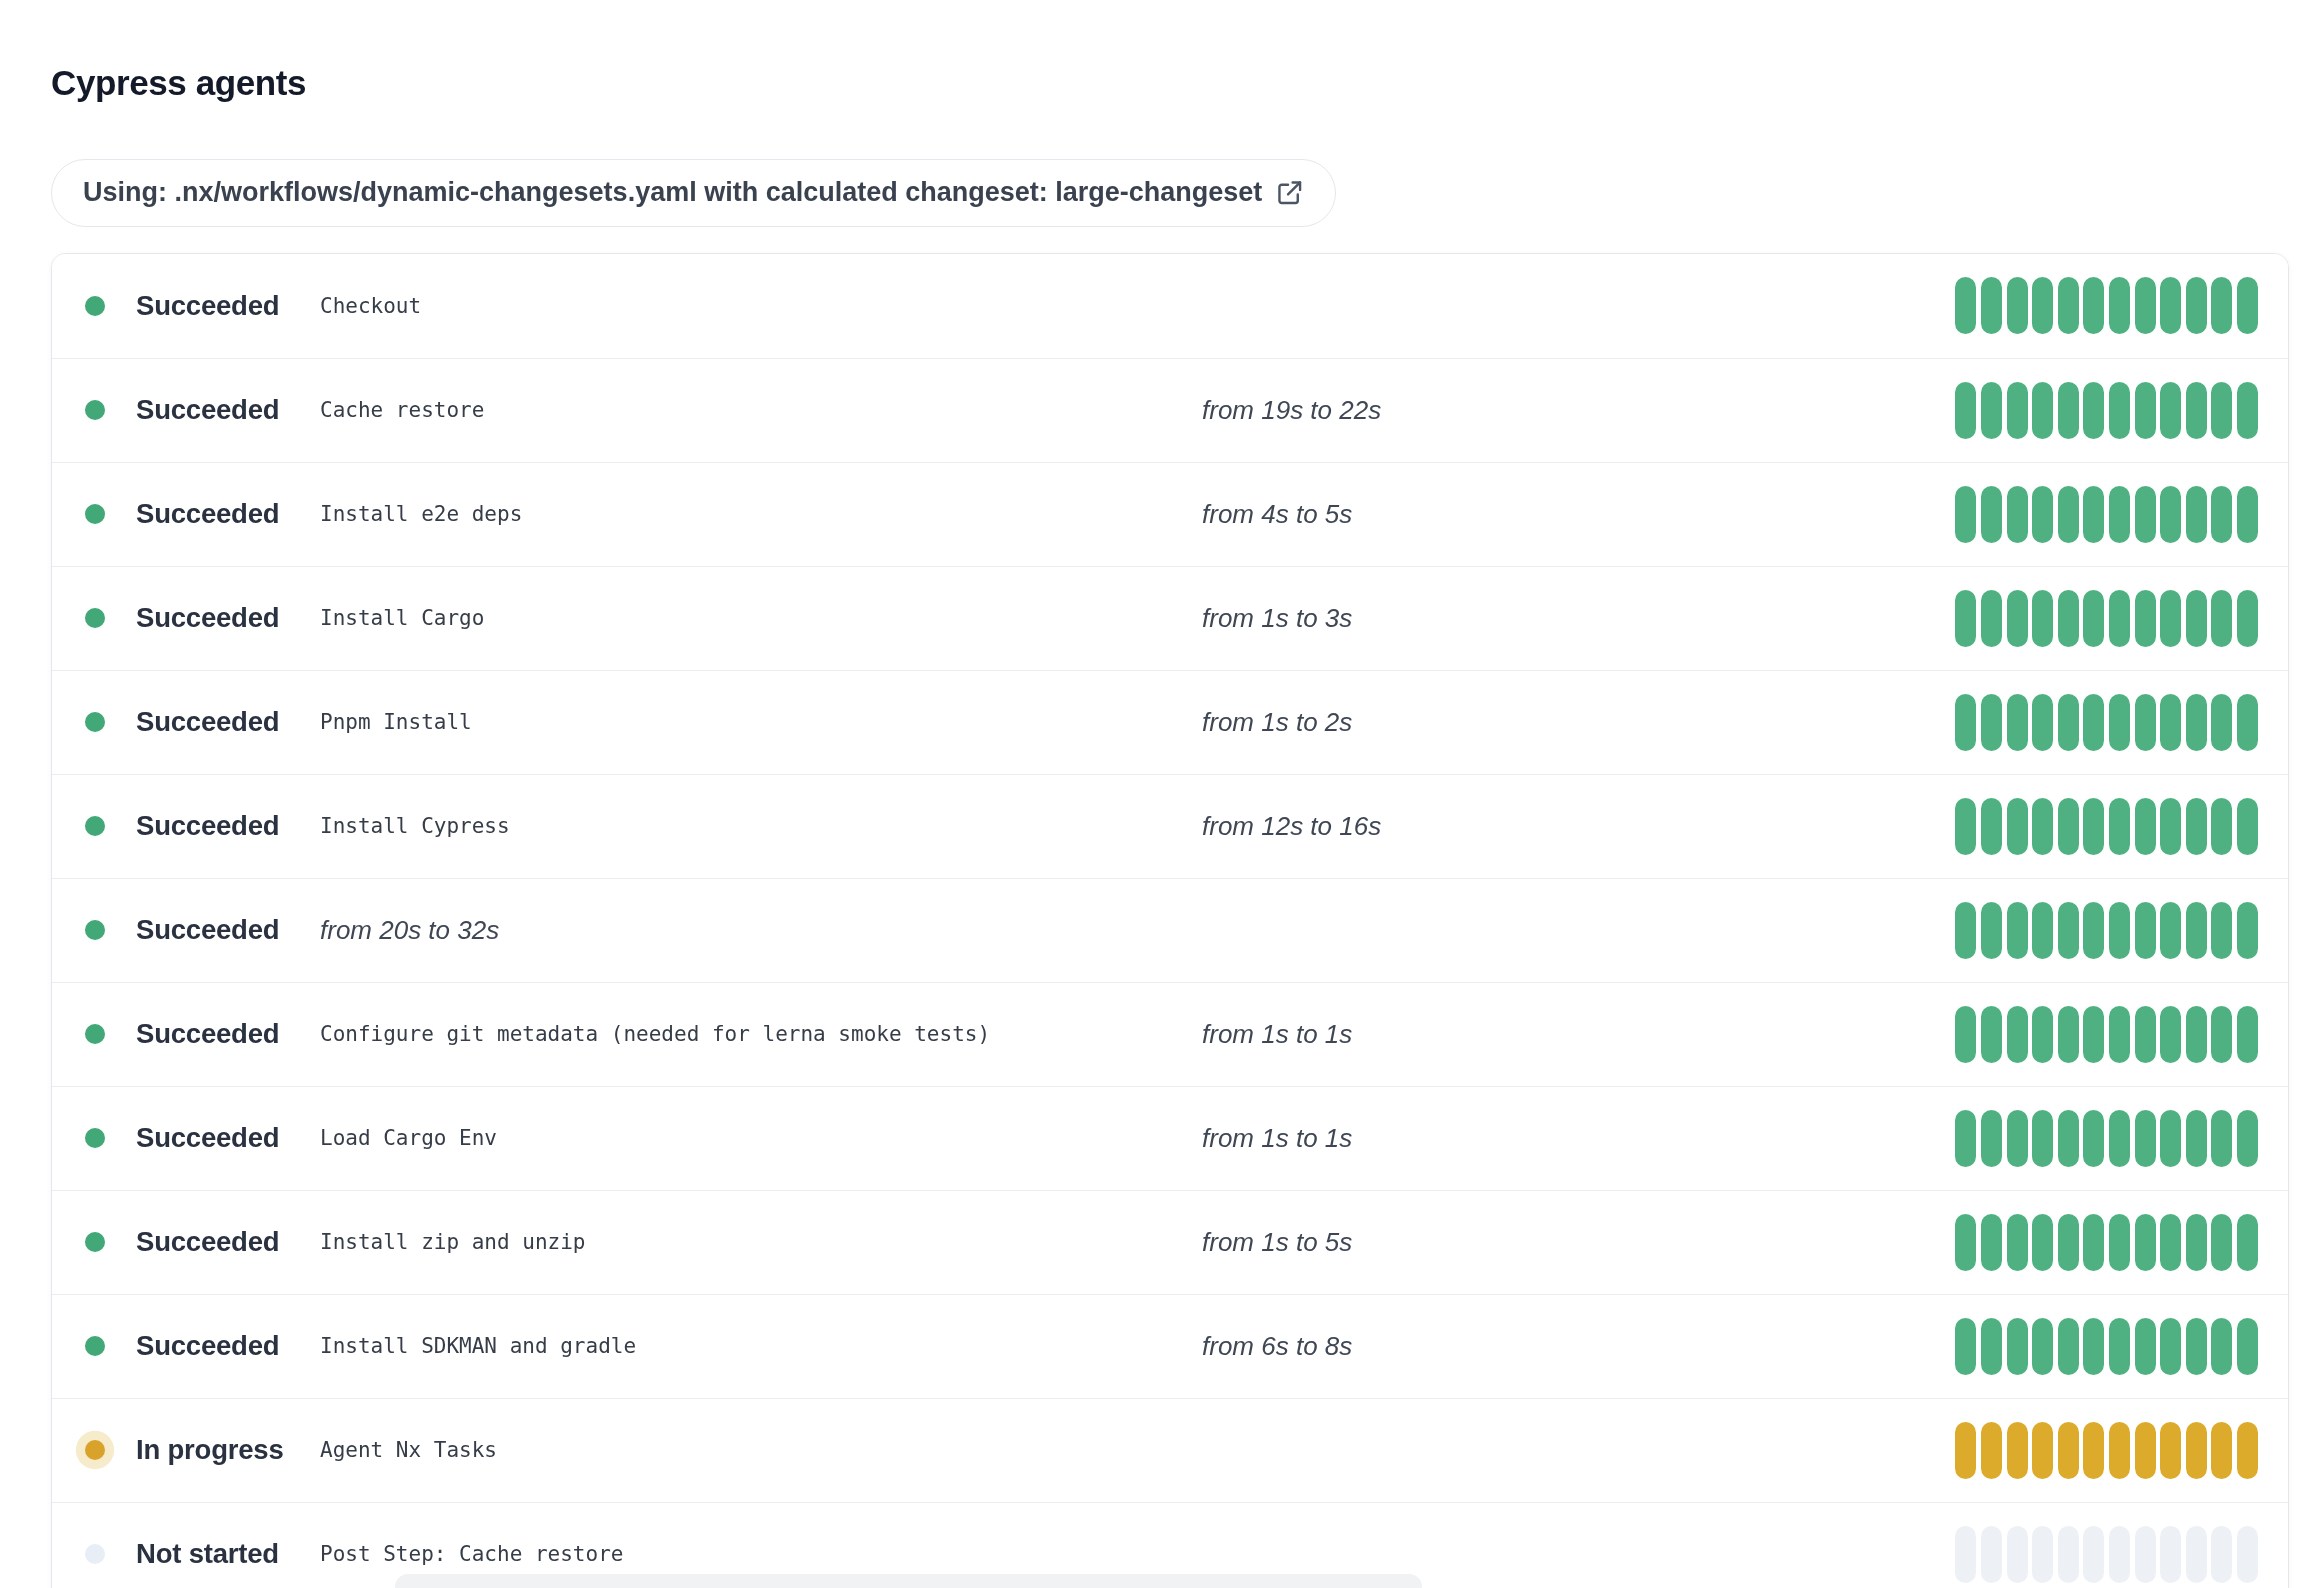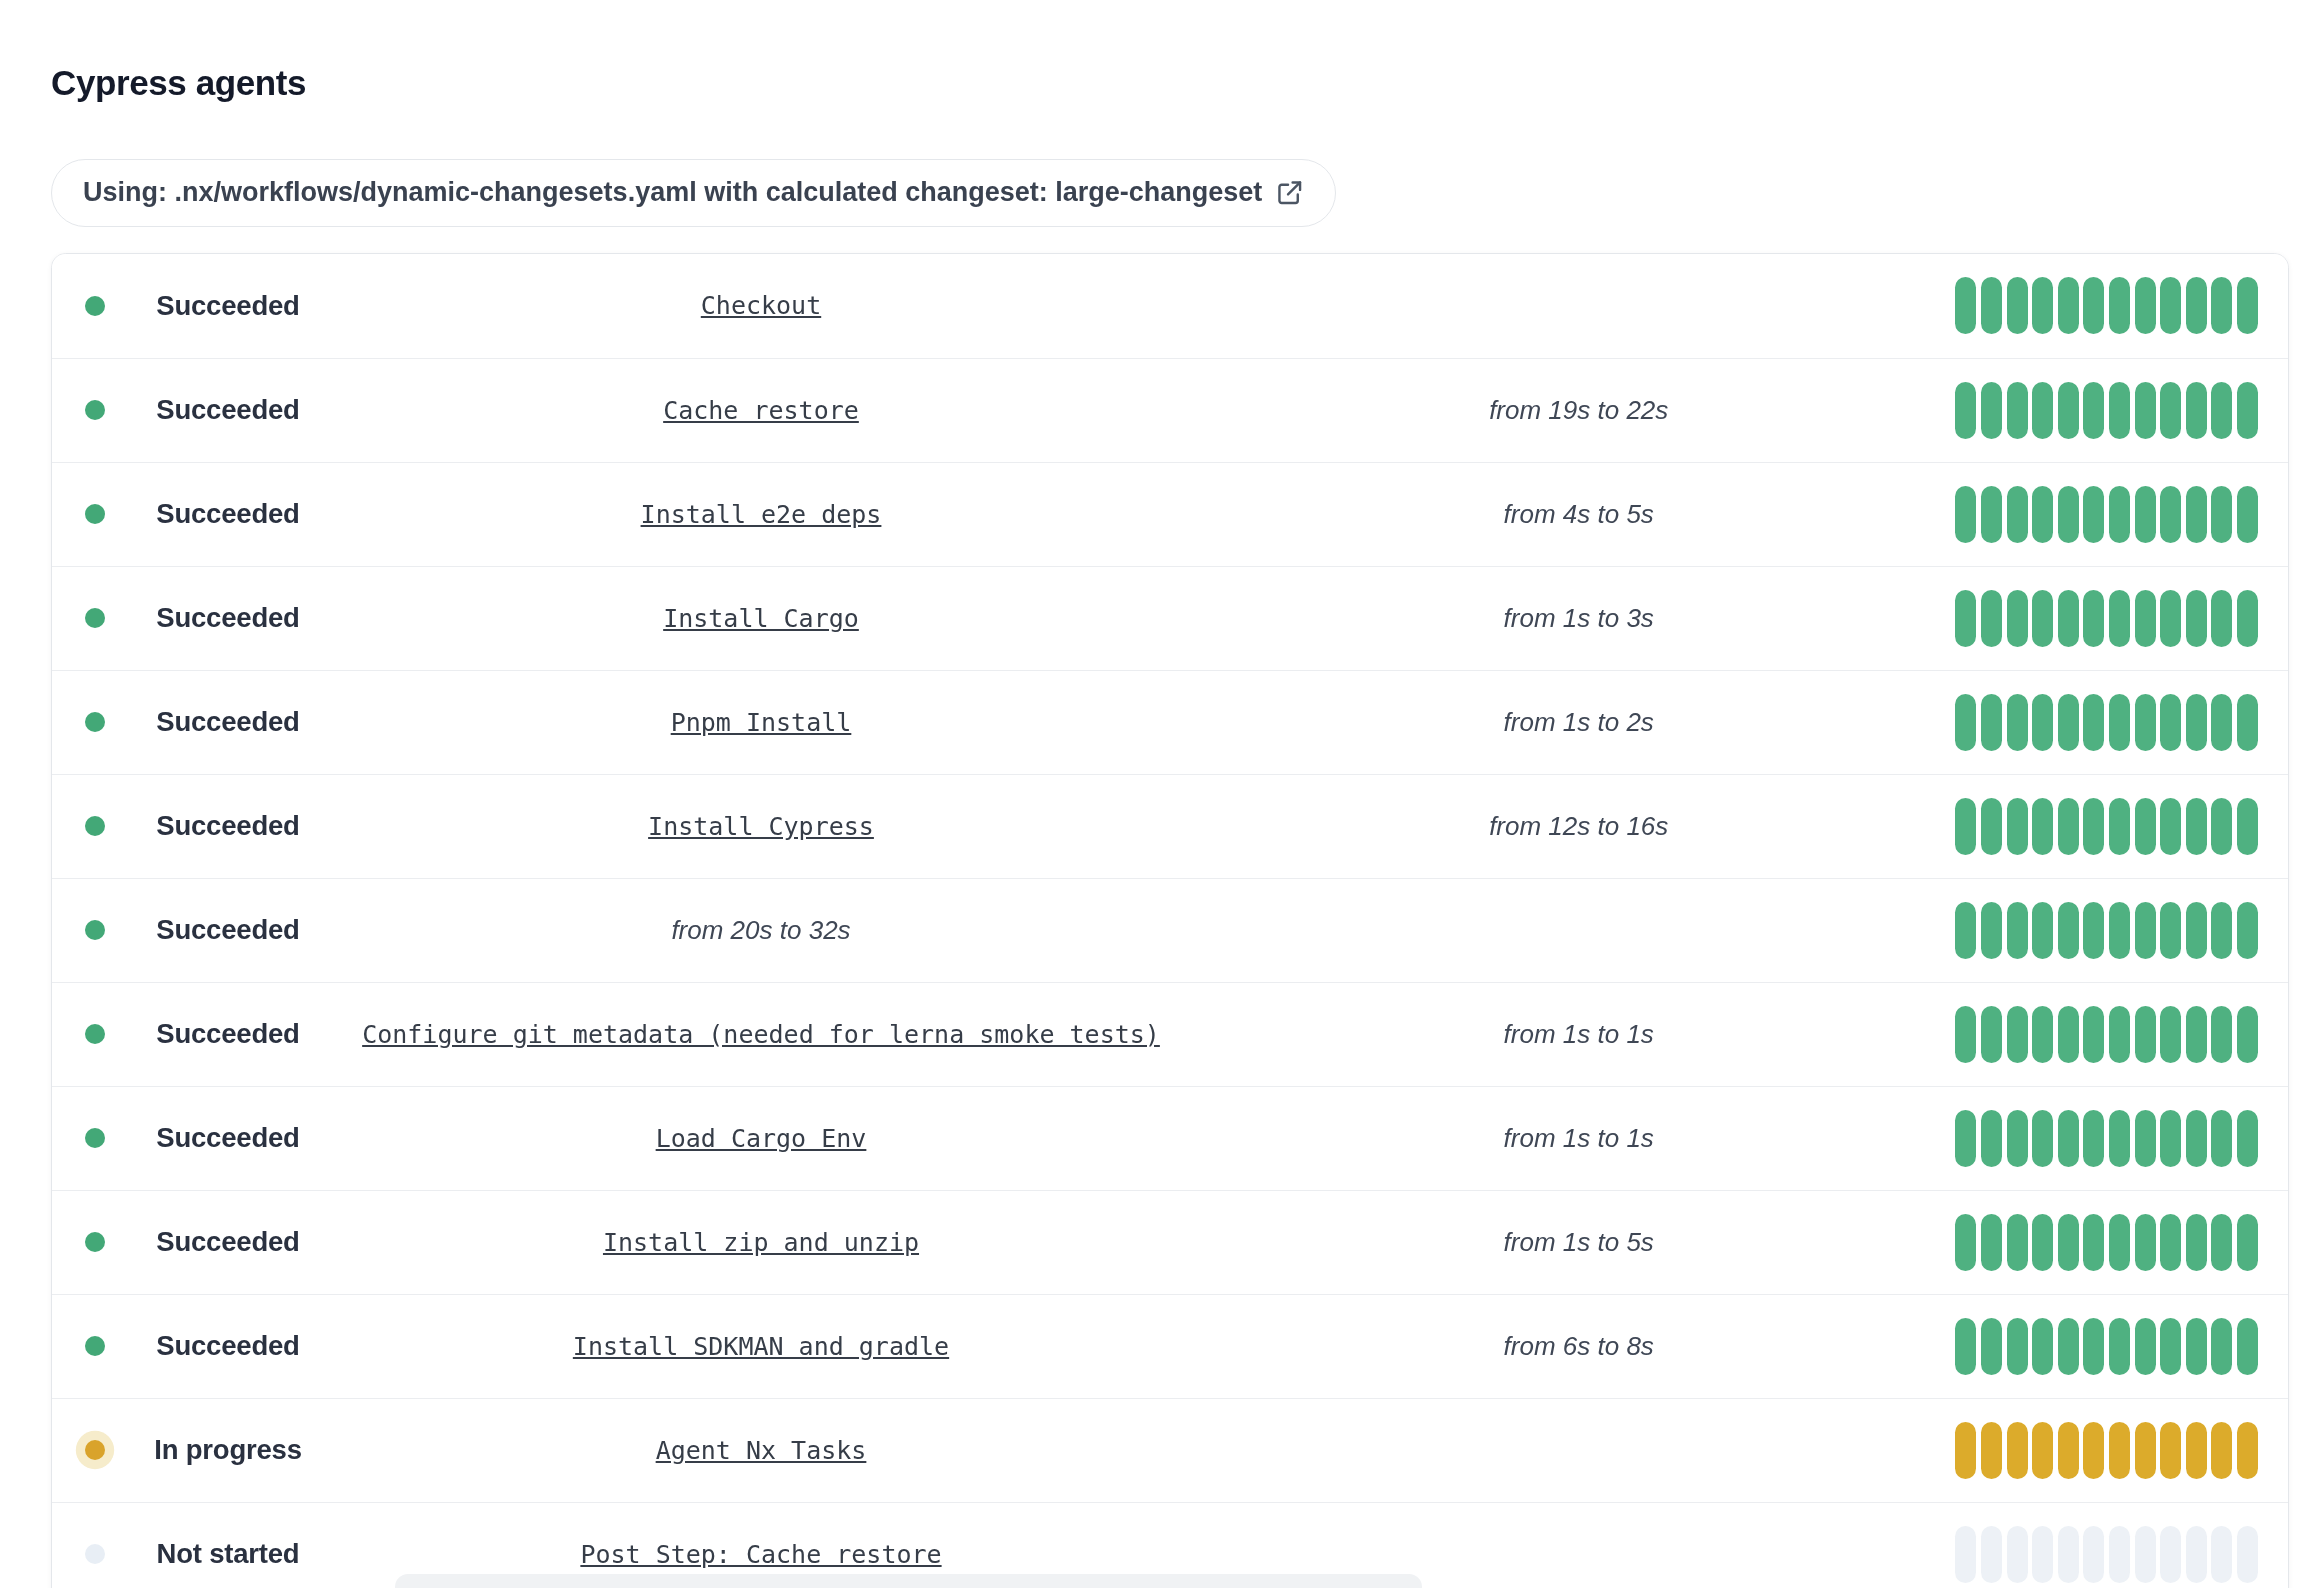--- a/index.html
+++ b/index.html
@@ -46,44 +46,42 @@
   }
 
   .row {
     display: grid;
     grid-template-columns: 51px 184px 882px 1fr auto;
     align-items: center;
     height: 104px;
     padding: 0 30px 0 33px;
     border-top: 0.9px solid #ebedf0;
     background: #ffffff;
-    text-align: center;
   }
   .row:first-child { border-top: none; }
 
   .dot-cell { display: flex; align-items: center; }
   .dot {
     width: 20px; height: 20px; border-radius: 50%;
     display: inline-block;
   }
   .row.succeeded   .dot { background: var(--succeeded-dot); }
   .row.in-progress .dot { background: var(--in-progress-dot); box-shadow: 0 0 0 9.2px var(--in-progress-halo); }
   .row.not-started .dot { background: var(--not-started-dot); }
 
   .status-label {
     font-size: 27.5px; font-weight: 600;
     color: #2a3140;
     letter-spacing: -0.2px;
   }
 
   .step-name {
     font-family: "DejaVu Sans Mono", monospace;
-    font-size: 25px;
+    font-size: 21px;
     color: #363d48;
-    text-decoration: underline;
   }
 
   .duration {
     font-size: 26px;
     font-style: italic;
     color: #3f4755;
   }
 
   .bars { display: flex; gap: 4.6px; justify-content: flex-end; }
   .bar { width: 21px; height: 57px; border-radius: 11px; }

